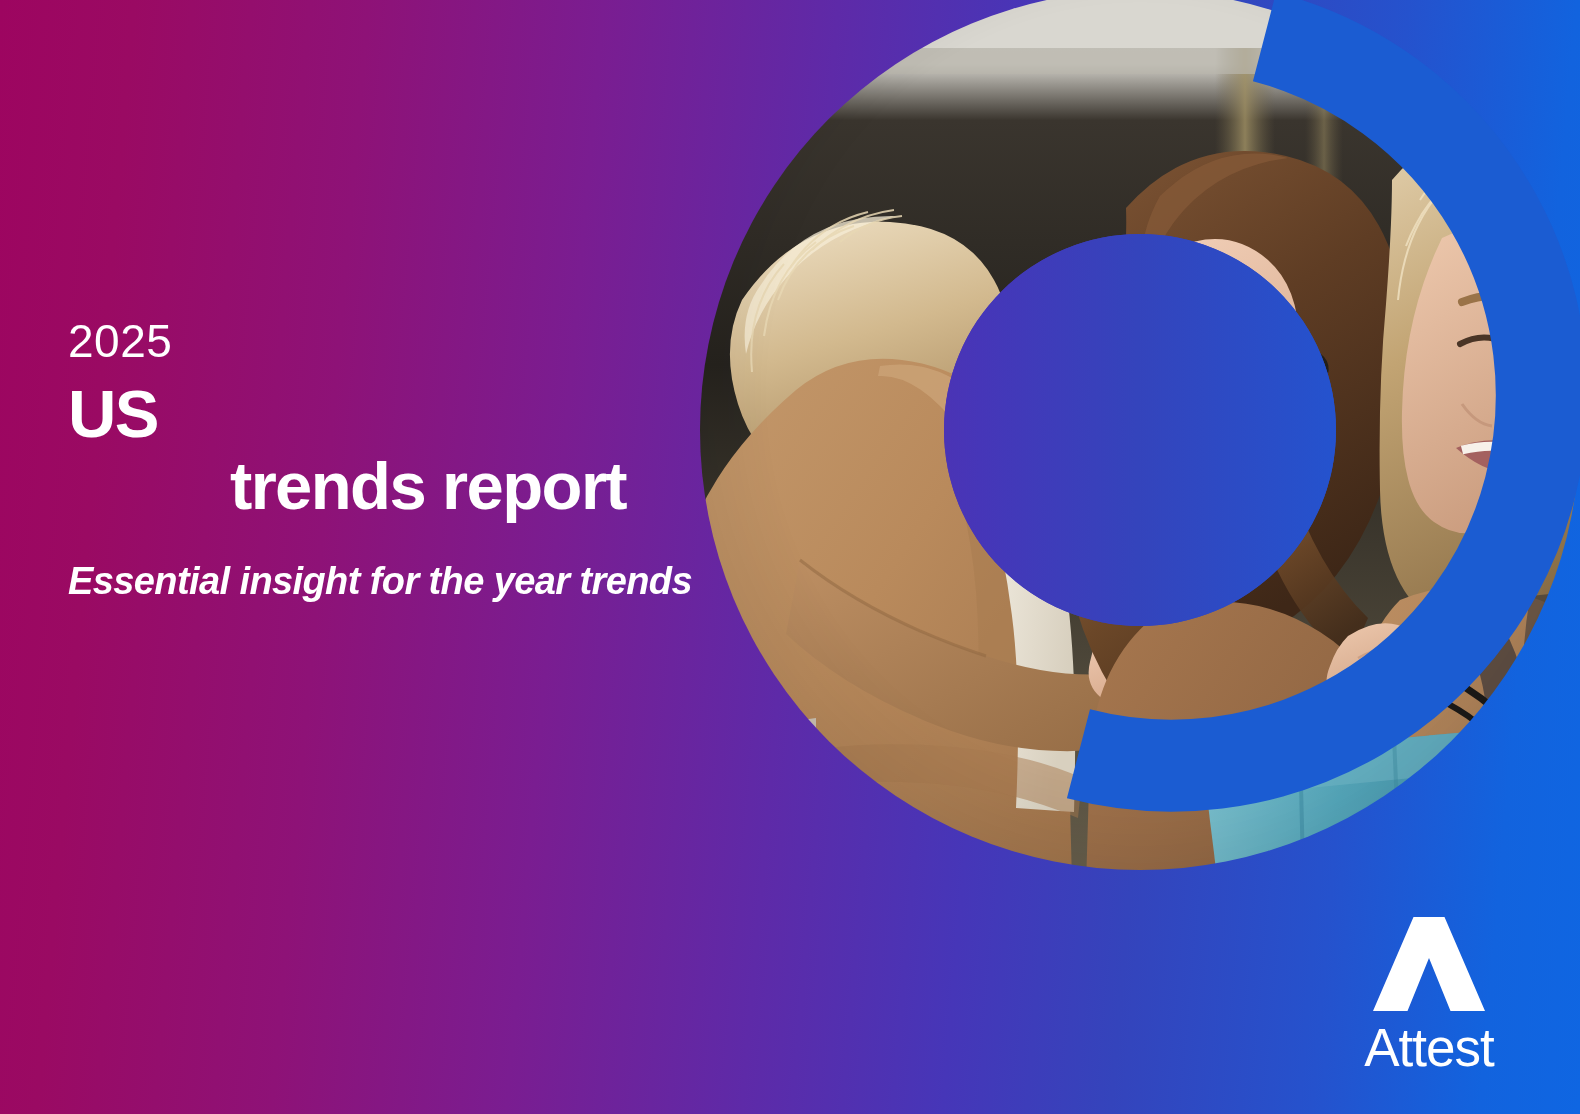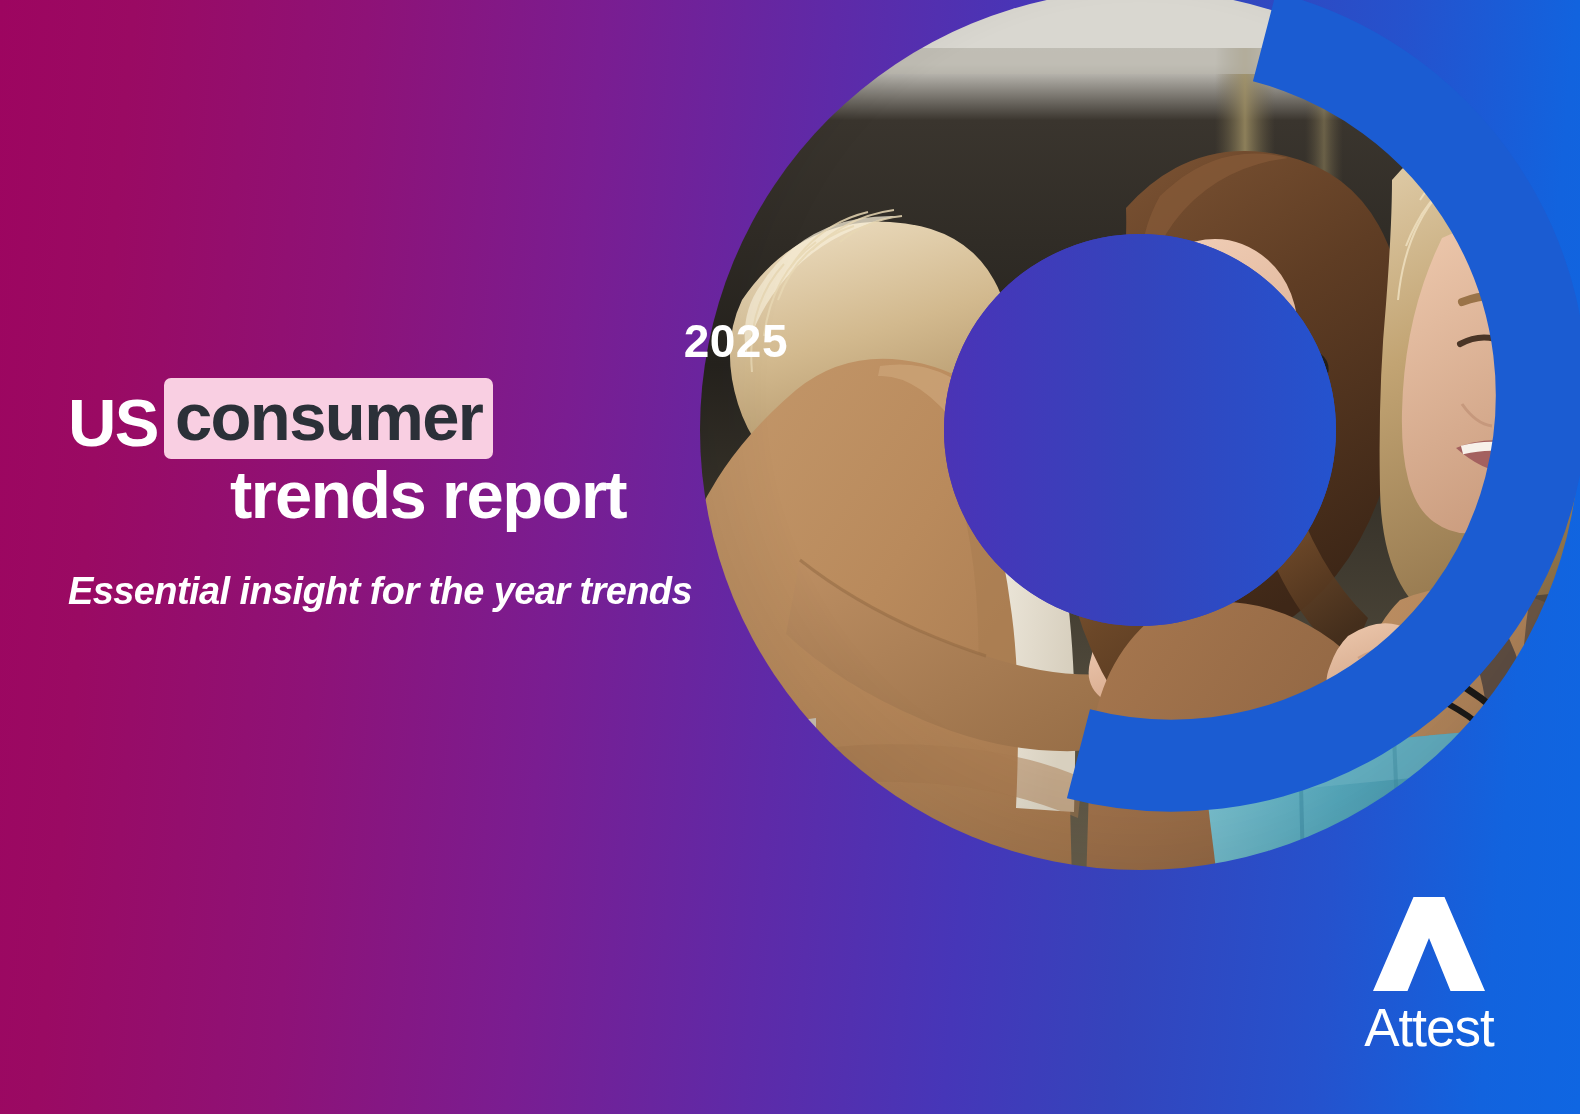--- a/index.html
+++ b/index.html
@@ -41,27 +41,26 @@
 
   
   .text-block {
     position: absolute;
     left: 68px;
     top: 318px;
     width: 720px;
   }
   .year {
     font-size: 46px;
-    font-weight: 700;
+    font-weight: 400;
     color: #ffffff;
     letter-spacing: 0.5px;
     line-height: 1;
     margin: 0 0 14px 0;
     white-space: nowrap;
-    text-align: right;
   }
   .title-line {
     font-size: 67px;
     font-weight: 700;
     color: #ffffff;
     letter-spacing: -1.6px;
     line-height: 1.07;
     margin: 0;
     white-space: nowrap;
   }
@@ -86,21 +85,21 @@
     letter-spacing: -0.6px;
     line-height: 1.1;
     margin: 40px 0 0 0;
     white-space: nowrap;
   }
 
   
   .logo {
     position: absolute;
     right: 62px;
-    bottom: 60px;
+    bottom: 40px;
     width: 178px;
     display: flex;
     flex-direction: column;
     align-items: center;
     justify-content: flex-end;
   }
   .logo-mark { display: block; width: 112px; height: 94px; }
   .logo-word {
     margin-top: 10px;
     font-size: 53px;
@@ -333,21 +332,20 @@
         <path d="M962 802
                  A 334 334 0 1 1 1246 118" fill="none" stroke="#1b5cd2" stroke-width="92" stroke-linecap="butt" transform="rotate(172 1140 430)"></path>
       </g>
     </svg>
   </div>
 
   <div class="text-block">
     <div class="year">2025</div>
     <div class="title-line line1">
       <span>US</span>
-        <span class="hl-word">consumer</span>
     </div>
     <div class="title-line line2">trends report</div>
     <div class="subtitle">Essential insight for the year trends</div>
   </div>
 
   <div class="logo">
     <svg class="logo-mark" viewBox="0 0 112 94" xmlns="http://www.w3.org/2000/svg" aria-hidden="true">
       <path d="M40.5 0 L71.5 0 L112 94 L77.5 94 L56 41 L34.5 94 L0 94 Z" fill="#ffffff"></path>
       <path d="M56 41 L77.5 94 L34.5 94 Z" fill="none"></path>
     </svg>

